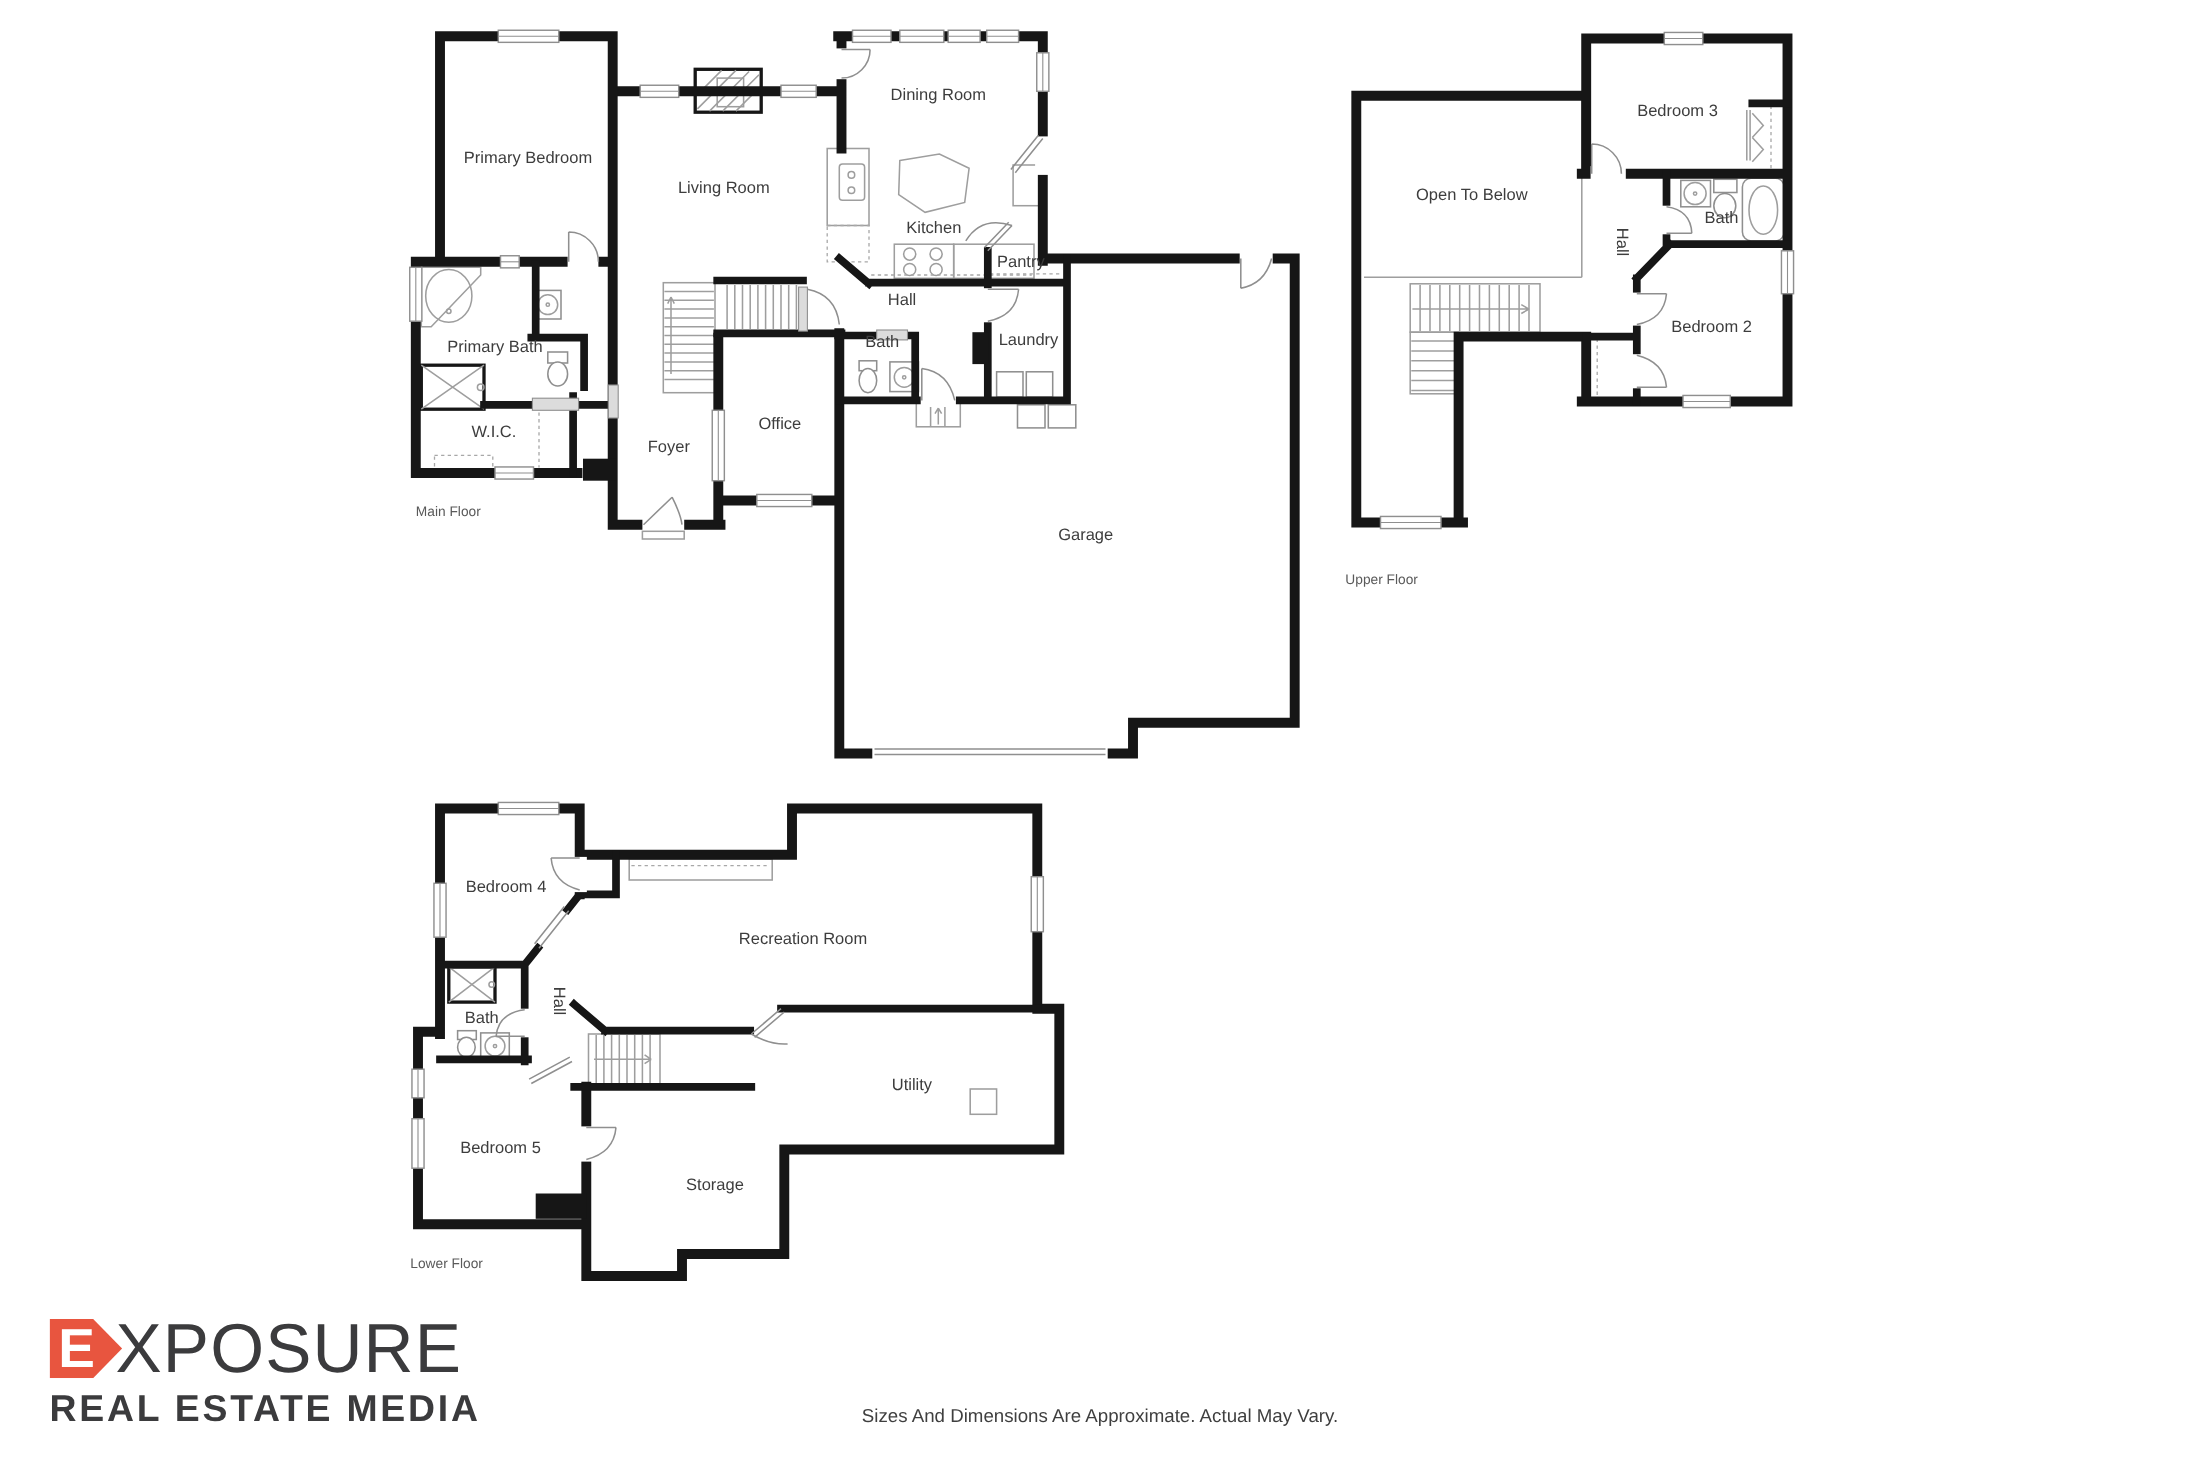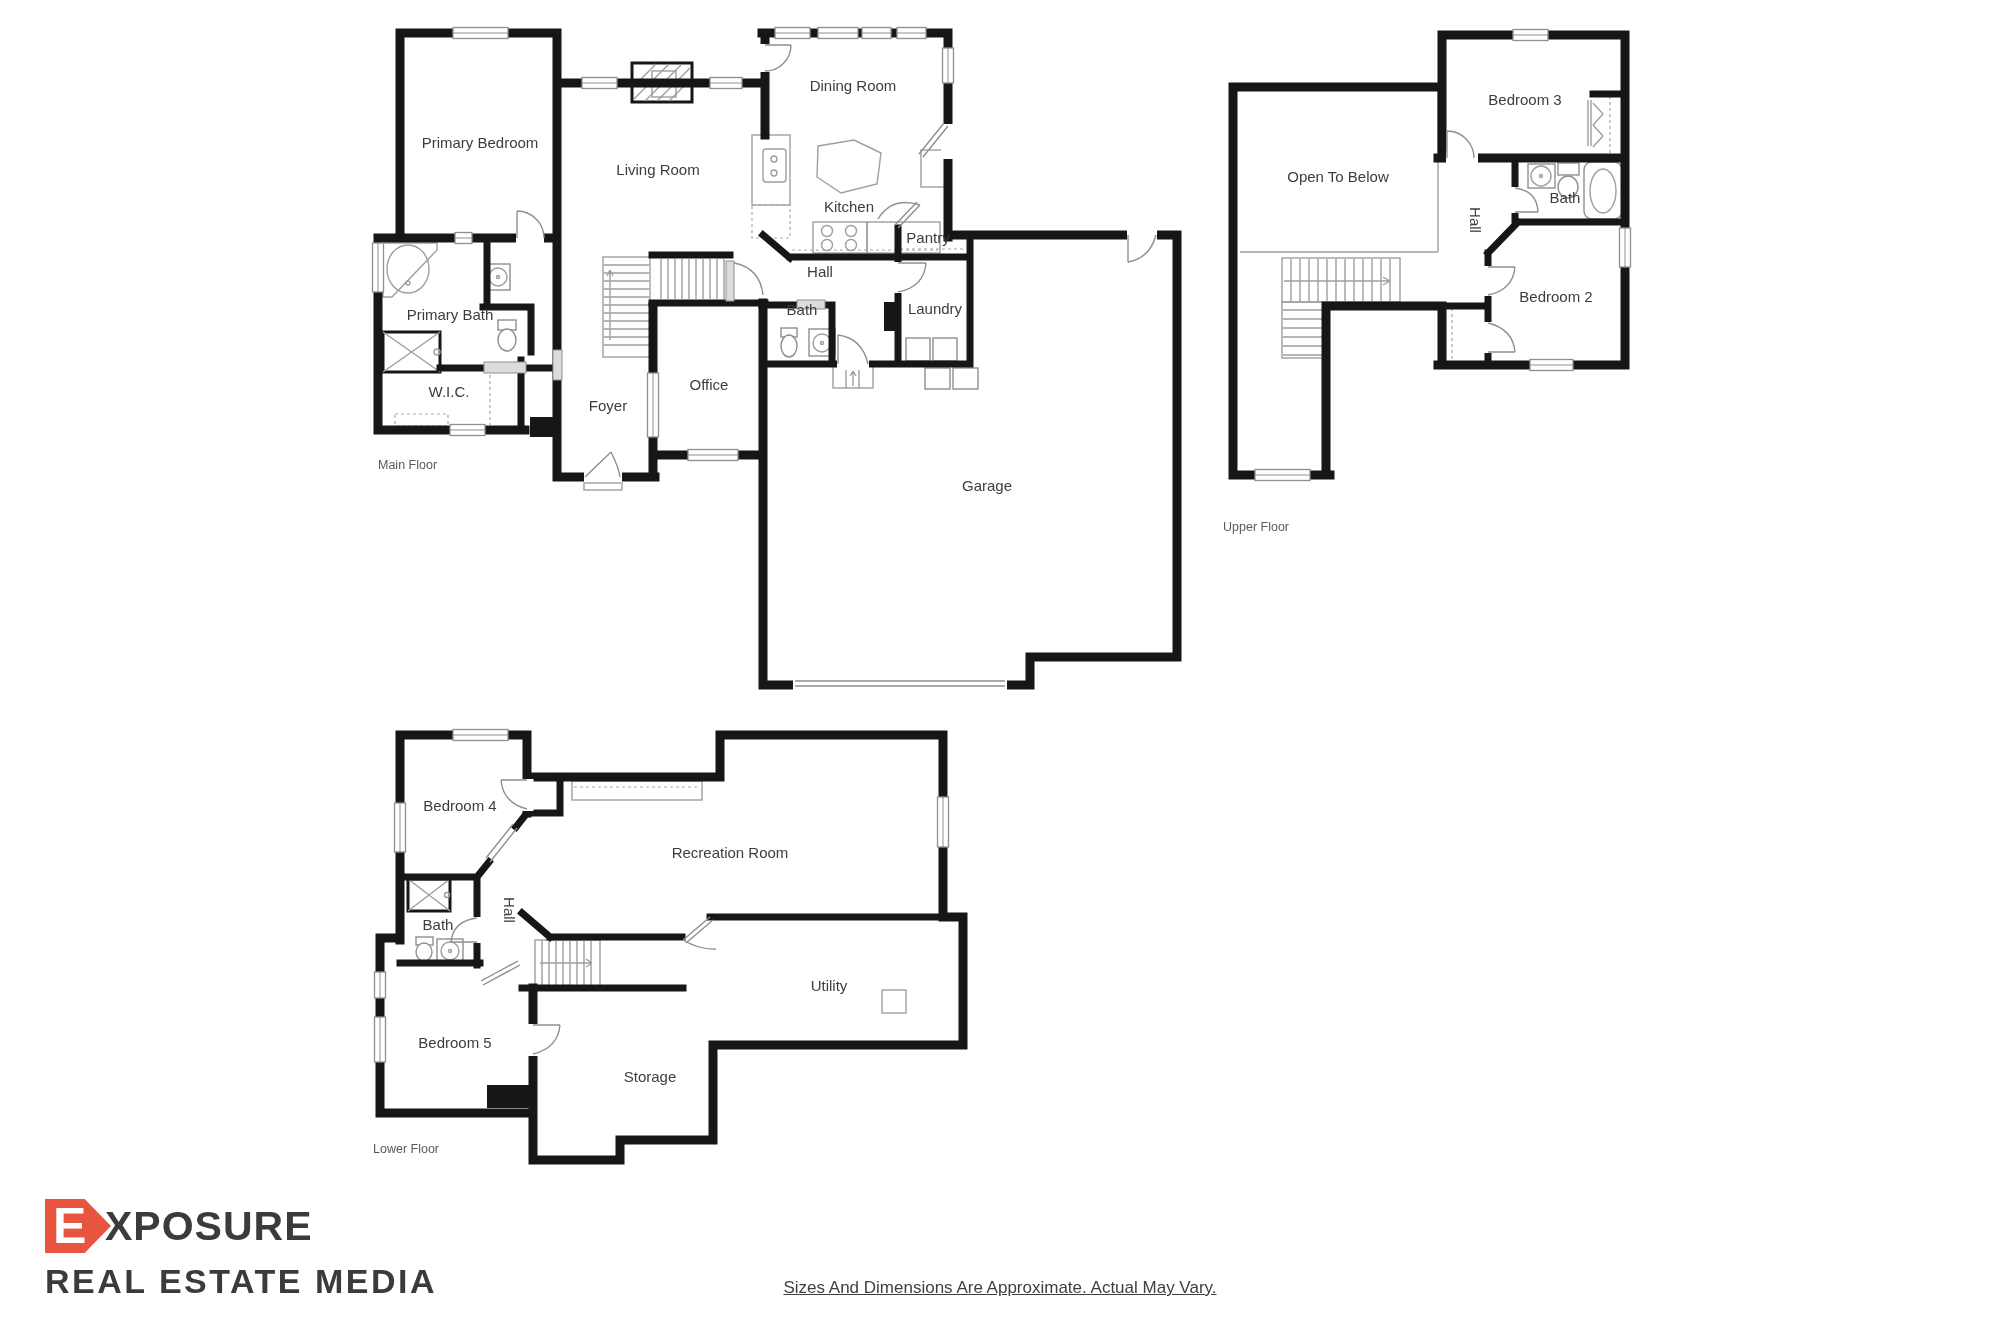--- a/index.html
+++ b/index.html
@@ -20,24 +20,24 @@
   .win{fill:#ffffff;stroke:#8f8f8f;stroke-width:1.3}
   .winline{stroke:#8f8f8f;stroke-width:1}
   .rm{font-size:15px;fill:#3d3d3d;text-anchor:middle;font-family:"Liberation Sans",sans-serif}
   .fl{font-size:12.5px;fill:#5a5a5a;font-family:"Liberation Sans",sans-serif}
   
   .logo{position:absolute;left:45px;top:1198px;width:420px;color:#3b3b3d;}
   .logo-top{display:flex;align-items:center;height:56px;}
   .logo-e{display:inline-flex;align-items:center;width:66px;height:54px;background:#e8553f;
           clip-path:polygon(0 0,60% 0,100% 50%,60% 100%,0 100%);}
   .logo-e span{color:#fff;font-weight:700;font-size:50px;line-height:54px;padding-left:8px;}
-  .logo-rest{font-weight:700;font-size:41px;letter-spacing:1px;line-height:54px;margin-left:-6px;}
+  .logo-rest{font-weight:400;font-size:63px;letter-spacing:1px;line-height:54px;margin-left:-6px;}
   .logo-sub{font-weight:700;font-size:34px;letter-spacing:2.5px;margin-top:8px;white-space:nowrap;}
   .disclaimer{position:absolute;left:0;right:0;top:1278px;text-align:center;
-              font-size:17px;color:#3f3f3f;text-decoration:underline;}
+              font-size:17px;color:#3f3f3f;}
 </style>
 </head>
 <body>
 
 <div class="canvas">
 
 <svg class="plan" width="2000" height="1333" viewBox="0 0 2000 1333">
 
   <g>
 

